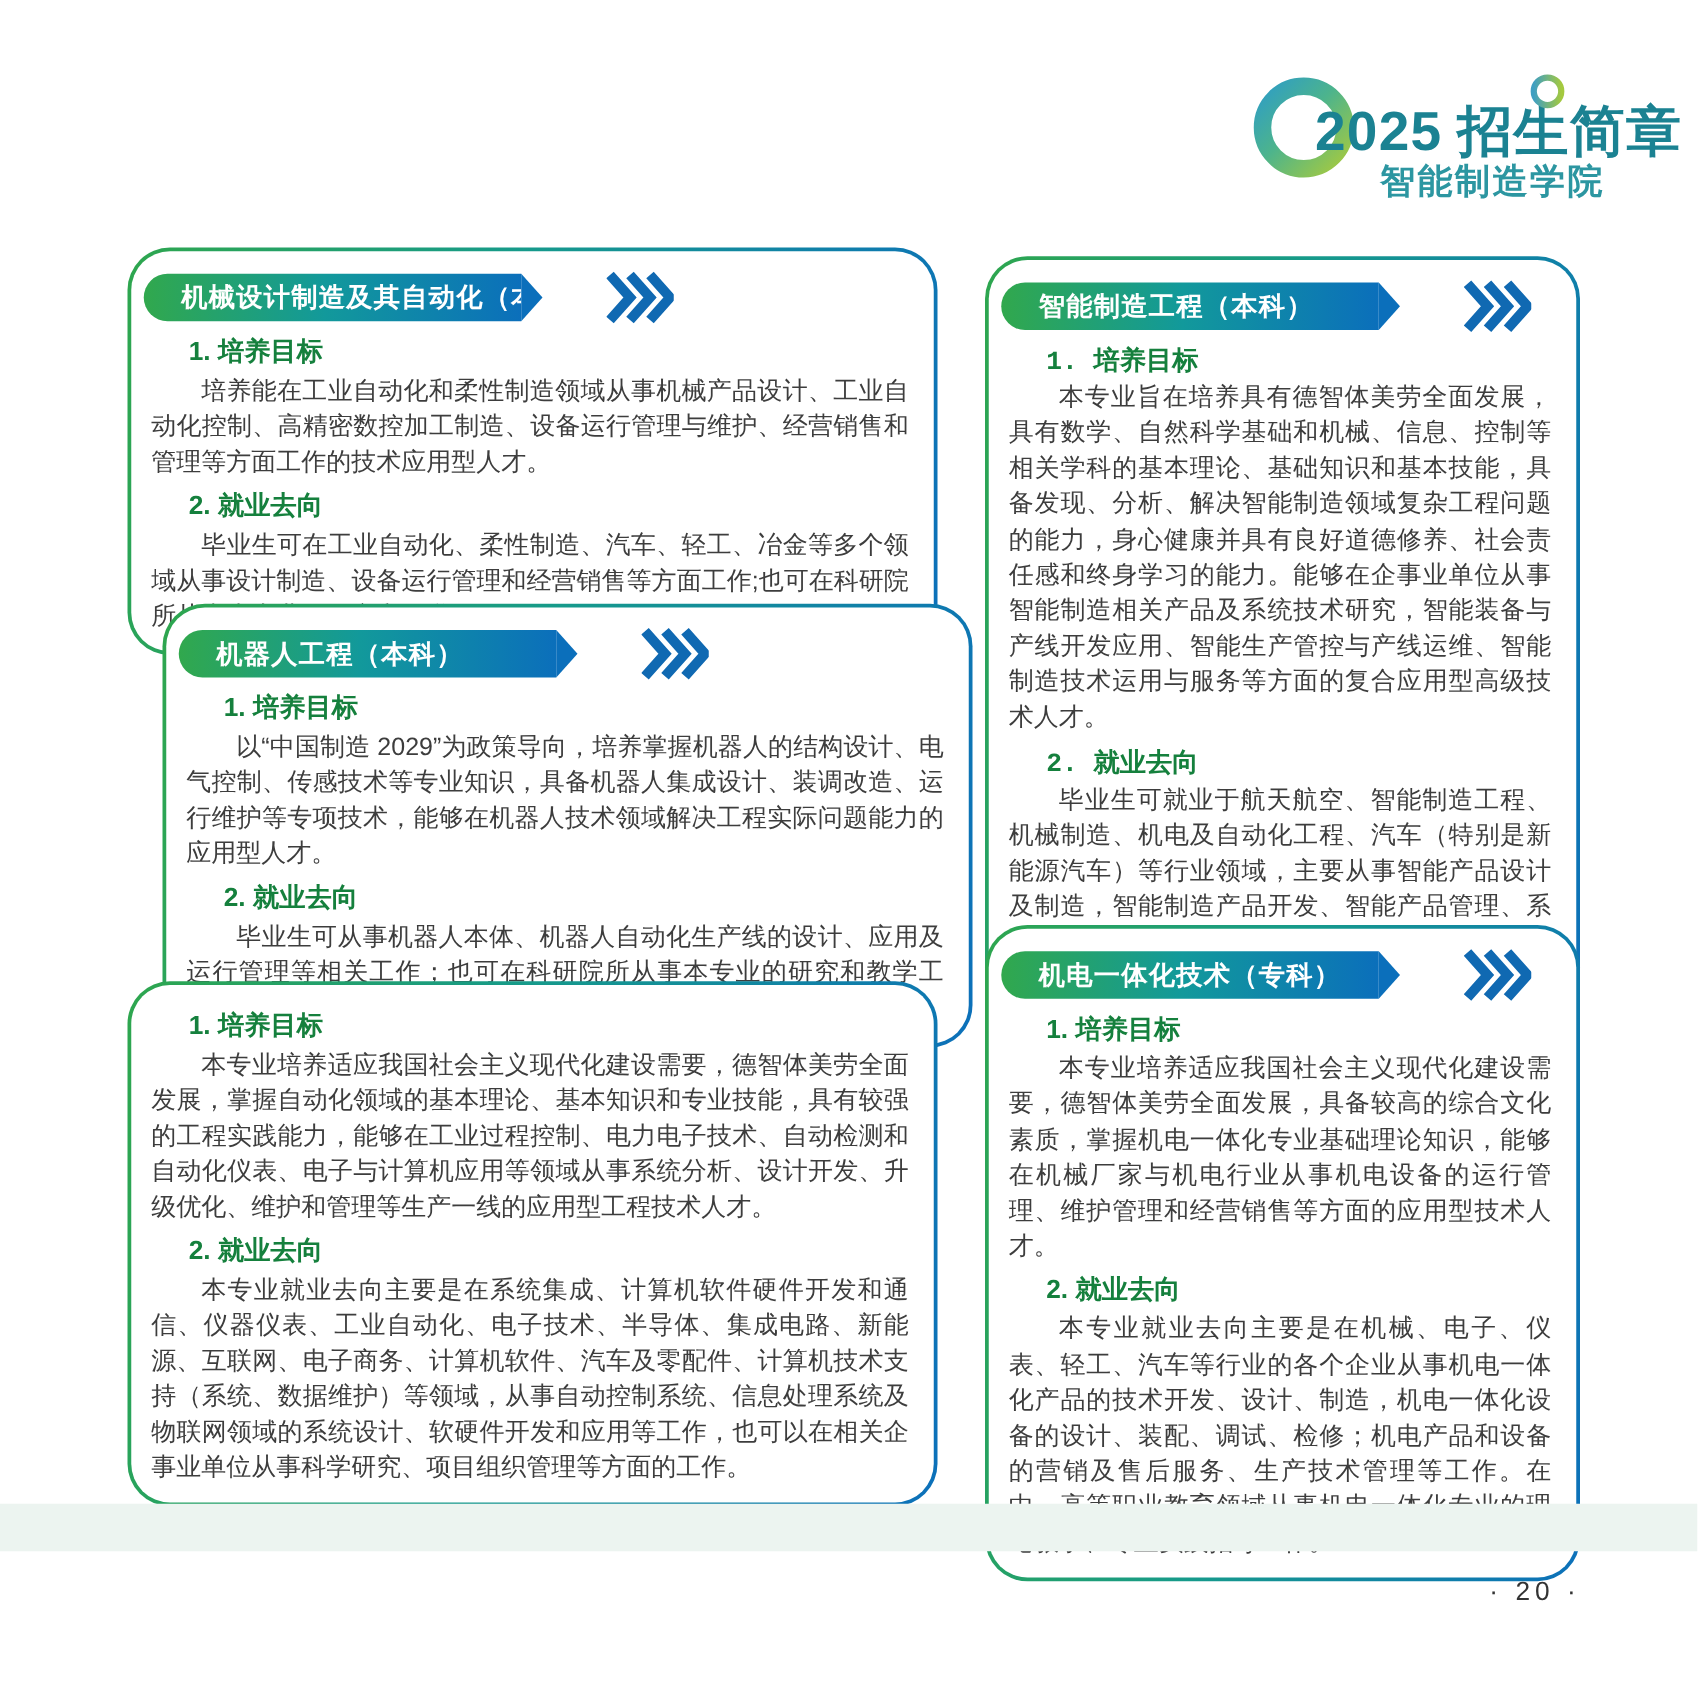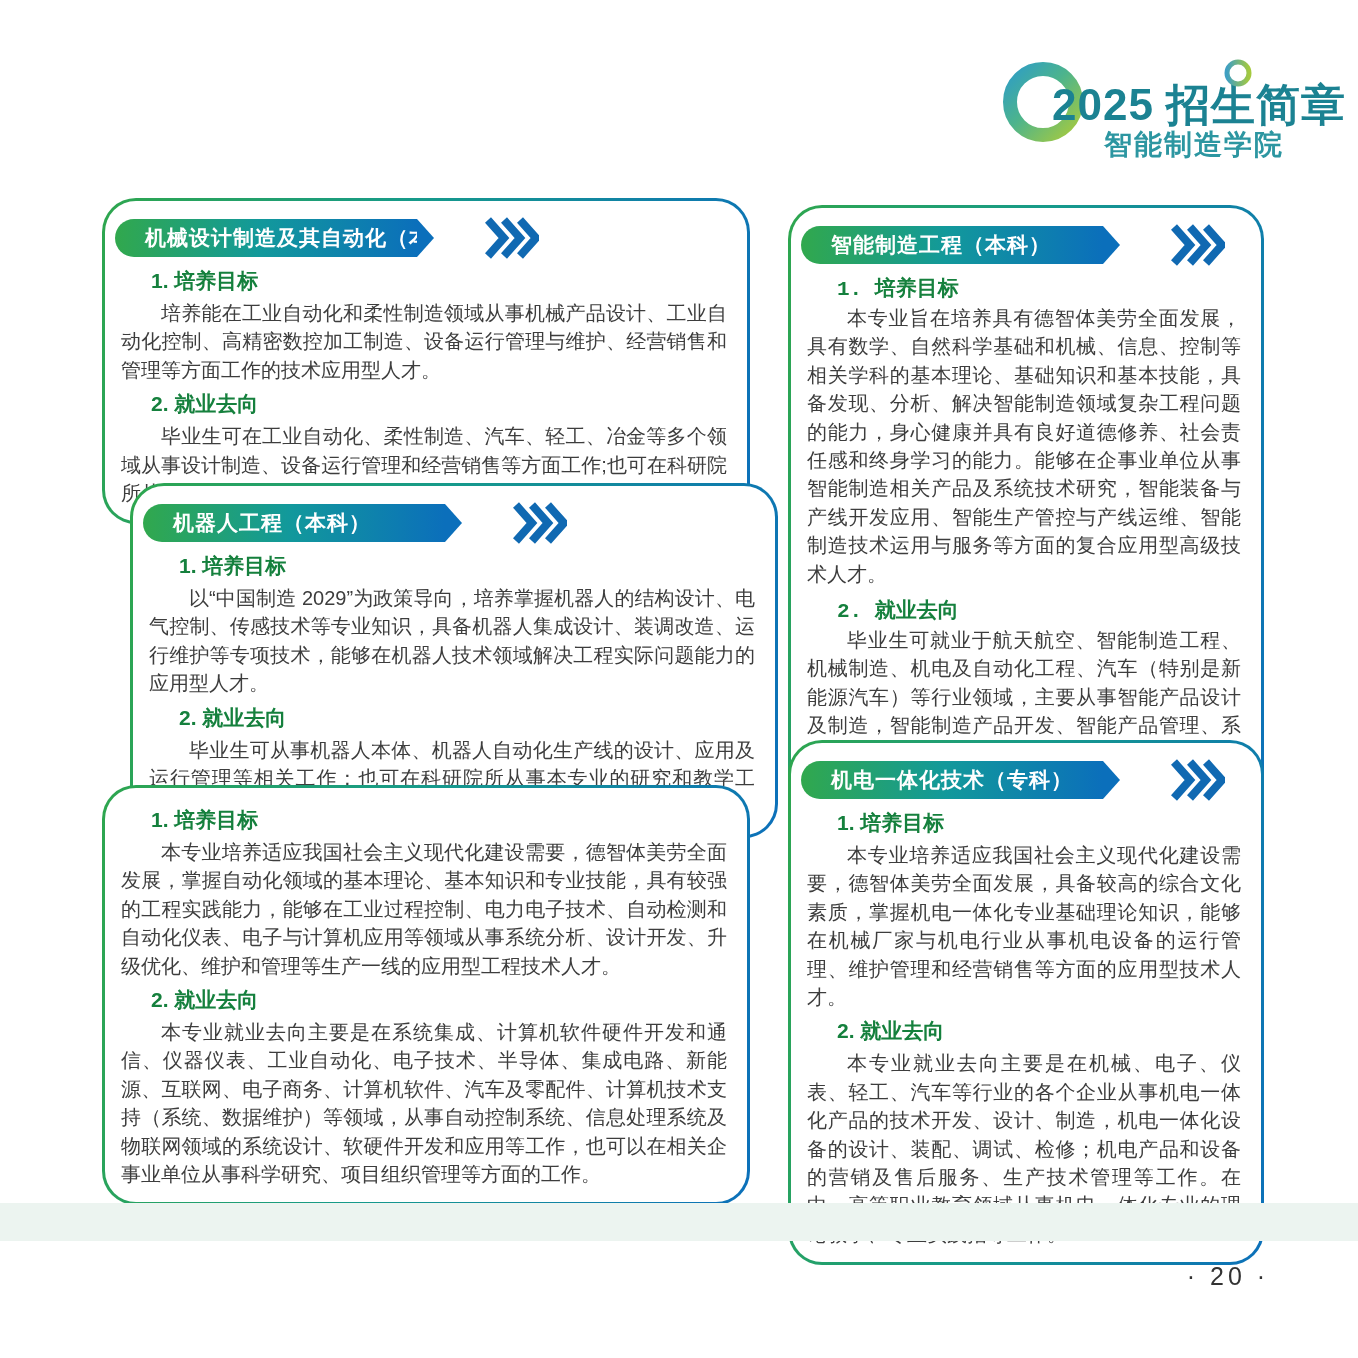--- a/index.html
+++ b/index.html
@@ -83,21 +83,21 @@
   #card-4 { left:788px; top:740px;  width:476px; min-height:418px; }
 
   
   .footer-band {
     position:absolute; left:0; top:1203px;
     width:1358px; height:38px;
     background:#ecf4f0;
   }
   .page-number {
     position:absolute; left:1168px; top:1262px; width:120px;
-    text-align:center; font-size:25px; color:#333333;
+    text-align:center; font-size:21px; color:#333333;
     letter-spacing:4px;
   }
 </style>
 </head>
 <body>
 
 <div class="header">
   <svg class="logo-ring" width="86" height="86" viewBox="0 0 86 86">
     <defs>
       <linearGradient id="ringGrad" x1="0" y1="0" x2="1" y2="1">

